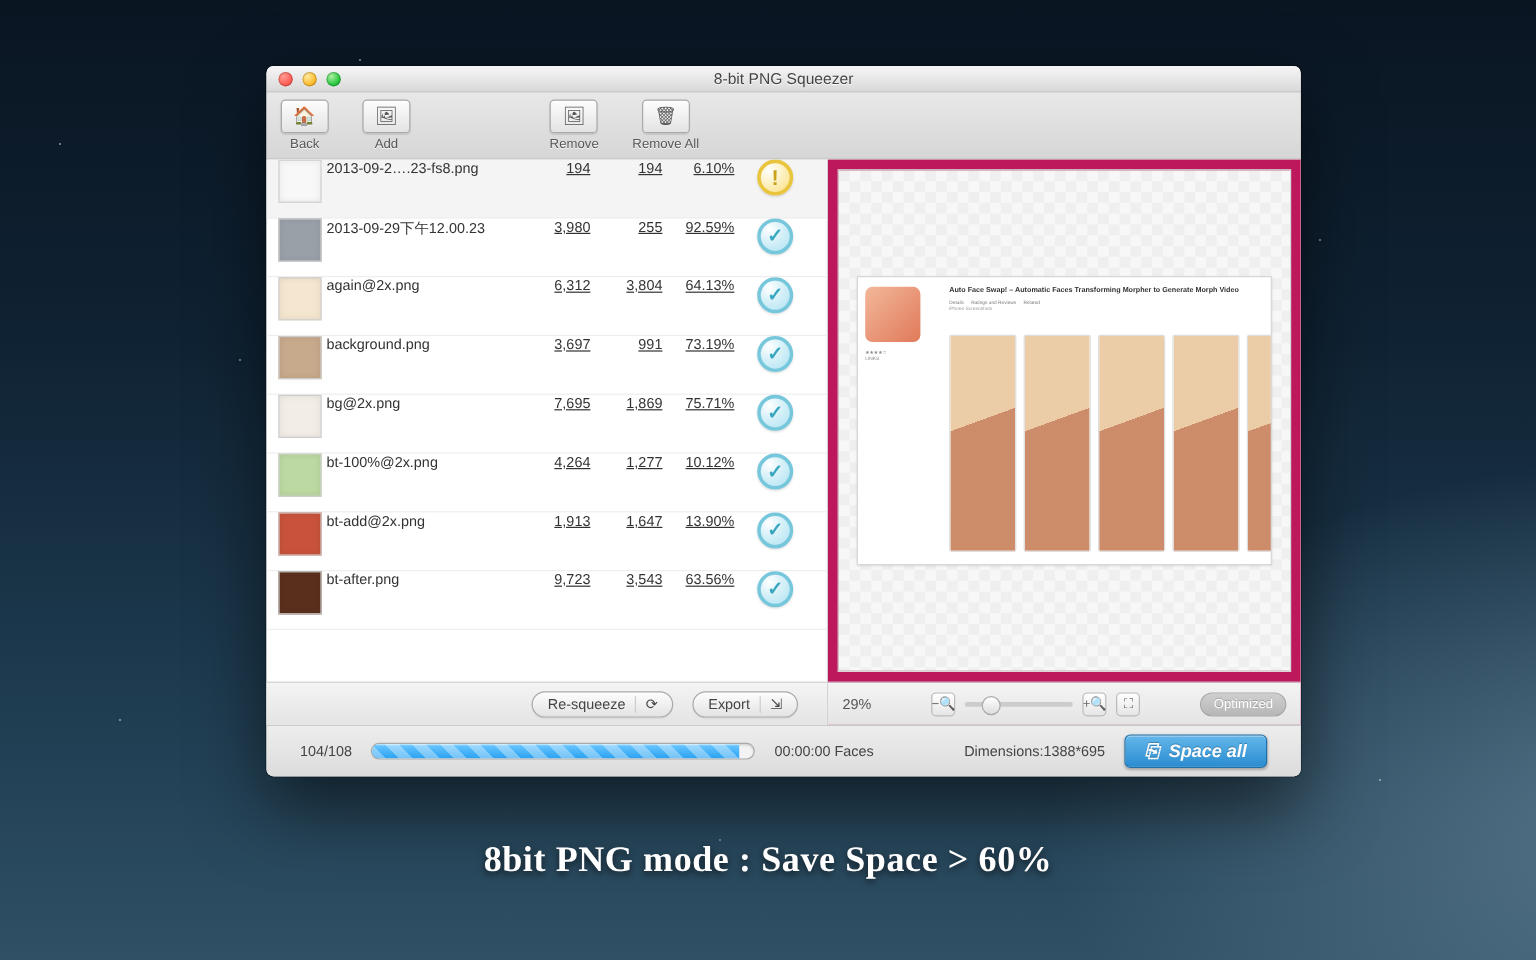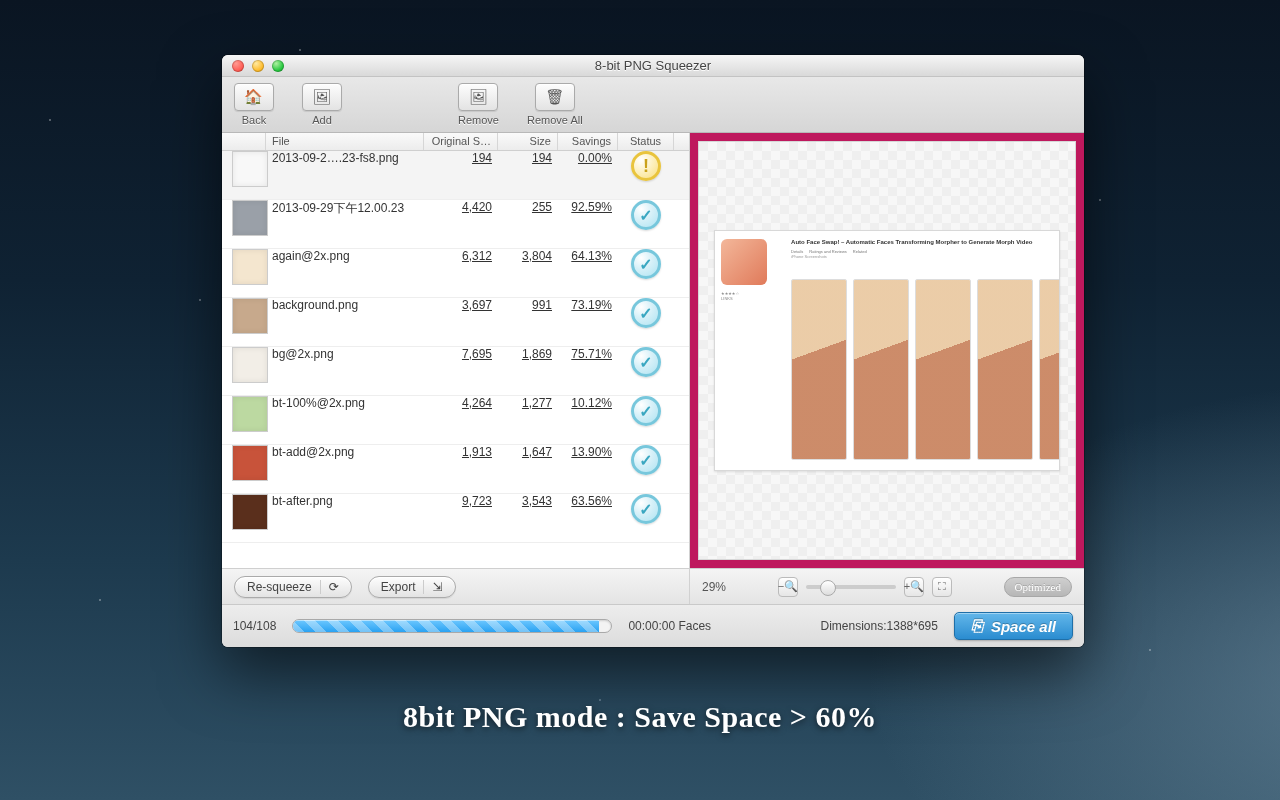--- a/index.html
+++ b/index.html
@@ -119,22 +119,22 @@
     background: radial-gradient(circle at 30% 25%, #fff, #fdf1c3 45%, #f9df7e);
     border: 3px solid #e9c43d;
     color: #caa21b; font-size: 18px; font-weight: bold;
     box-shadow: 0 1px 2px rgba(0,0,0,.15);
   }
 
   .list-footer {
     height: 36px;
     background: linear-gradient(#f4f4f4, #e4e4e4);
     border-top: 1px solid #cfcfcf;
-    display: flex; align-items: center; justify-content: flex-start;
-    gap: 16px; padding: 0 12px;
+    display: flex; align-items: center; justify-content: flex-end;
+    gap: 16px; padding: 0 24px;
   }
   .pill-btn {
     height: 22px; padding: 0 12px;
     border: 1px solid #aaa; border-radius: 11px;
     background: linear-gradient(#fdfdfd, #e3e3e3);
     box-shadow: inset 0 1px 0 #fff, 0 1px 1px rgba(0,0,0,.08);
     display: inline-flex; align-items: center; gap: 8px;
     font-size: 12px; color: #444; cursor: pointer;
   }
   .pill-btn .sep { width: 1px; height: 14px; background: #ccc; }
@@ -179,28 +179,27 @@
   }
   .zoom-ctrl { display:flex; align-items:center; gap:8px; flex:1; justify-content:center;}
   .zoom-slider { width: 90px; height: 4px; background:#ccc; border-radius:2px; position:relative;}
   .zoom-slider::after{content:"";position:absolute;left:14px;top:-5px;width:14px;height:14px;border-radius:50%;background:linear-gradient(#fff,#ddd);border:1px solid #aaa;}
   .icon-btn{width:20px;height:20px;border:1px solid #bbb;border-radius:4px;background:linear-gradient(#fff,#e6e6e6);display:inline-flex;align-items:center;justify-content:center;font-size:11px;color:#666;cursor:pointer;}
   .badge-optimized{
     padding:3px 10px;border-radius:11px;
     background:linear-gradient(#cfcfcf,#b7b7b7);
     color:#fff;font-size:11px;text-shadow:0 -1px 0 rgba(0,0,0,.2);
     border:1px solid #a7a7a7;
-    font-family:Liberation Serif, serif;
   }
 
   .statusbar {
     height: 42px;
     background: linear-gradient(#ededed, #dcdcdc);
     display: flex; align-items: center;
-    padding: 0 11px; gap: 16px;
+    padding: 0 28px; gap: 16px;
     font-size: 12px; color: #444;
   }
   .progress {
     flex: 0 0 320px; height: 14px;
     border: 1px solid #a9a9a9; border-radius: 7px;
     background: #f3f3f3; overflow: hidden;
     box-shadow: inset 0 1px 2px rgba(0,0,0,.15);
   }
   .progress-fill {
     height: 100%;
@@ -273,45 +272,37 @@
       <div class="tool-btn">
           <span>🗑</span>
         </div>
       <div class="tool-label">Remove All</div>
     </div>
   </div>
 
   <div class="content">
 
     <div class="list-pane">
-      <div class="list-header">
-        <div class="col-thumb"></div>
-        <div class="col-file">File</div>
-        <div class="col-orig">Original S…</div>
-        <div class="col-size">Size</div>
-        <div class="col-sav">Savings</div>
-        <div class="col-stat">Status</div>
-      </div>
       <div class="list-body" id="list-body">
           <div class="row sel">
             <div class="col-thumb">
               <div class="thumb" style="background: rgb(248, 248, 248);"></div>
             </div>
             <div class="col-file">2013-09-2….23-fs8.png</div>
             <div class="col-orig">194</div>
             <div class="col-size">194</div>
-            <div class="col-sav">0.00%</div>
+            <div class="col-sav">6.10%</div>
             <div class="col-stat"><div class="status-icon status-warn">!</div></div>
           </div>
           <div class="row">
             <div class="col-thumb">
               <div class="thumb" style="background: rgb(154, 160, 168);"></div>
             </div>
             <div class="col-file">2013-09-29下午12.00.23</div>
-            <div class="col-orig">4,420</div>
+            <div class="col-orig">3,980</div>
             <div class="col-size">255</div>
             <div class="col-sav">92.59%</div>
             <div class="col-stat"><div class="status-icon status-ok">✓</div></div>
           </div>
           <div class="row">
             <div class="col-thumb">
               <div class="thumb" style="background: rgb(244, 230, 207);"></div>
             </div>
             <div class="col-file">again@2x.png</div>
             <div class="col-orig">6,312</div>

